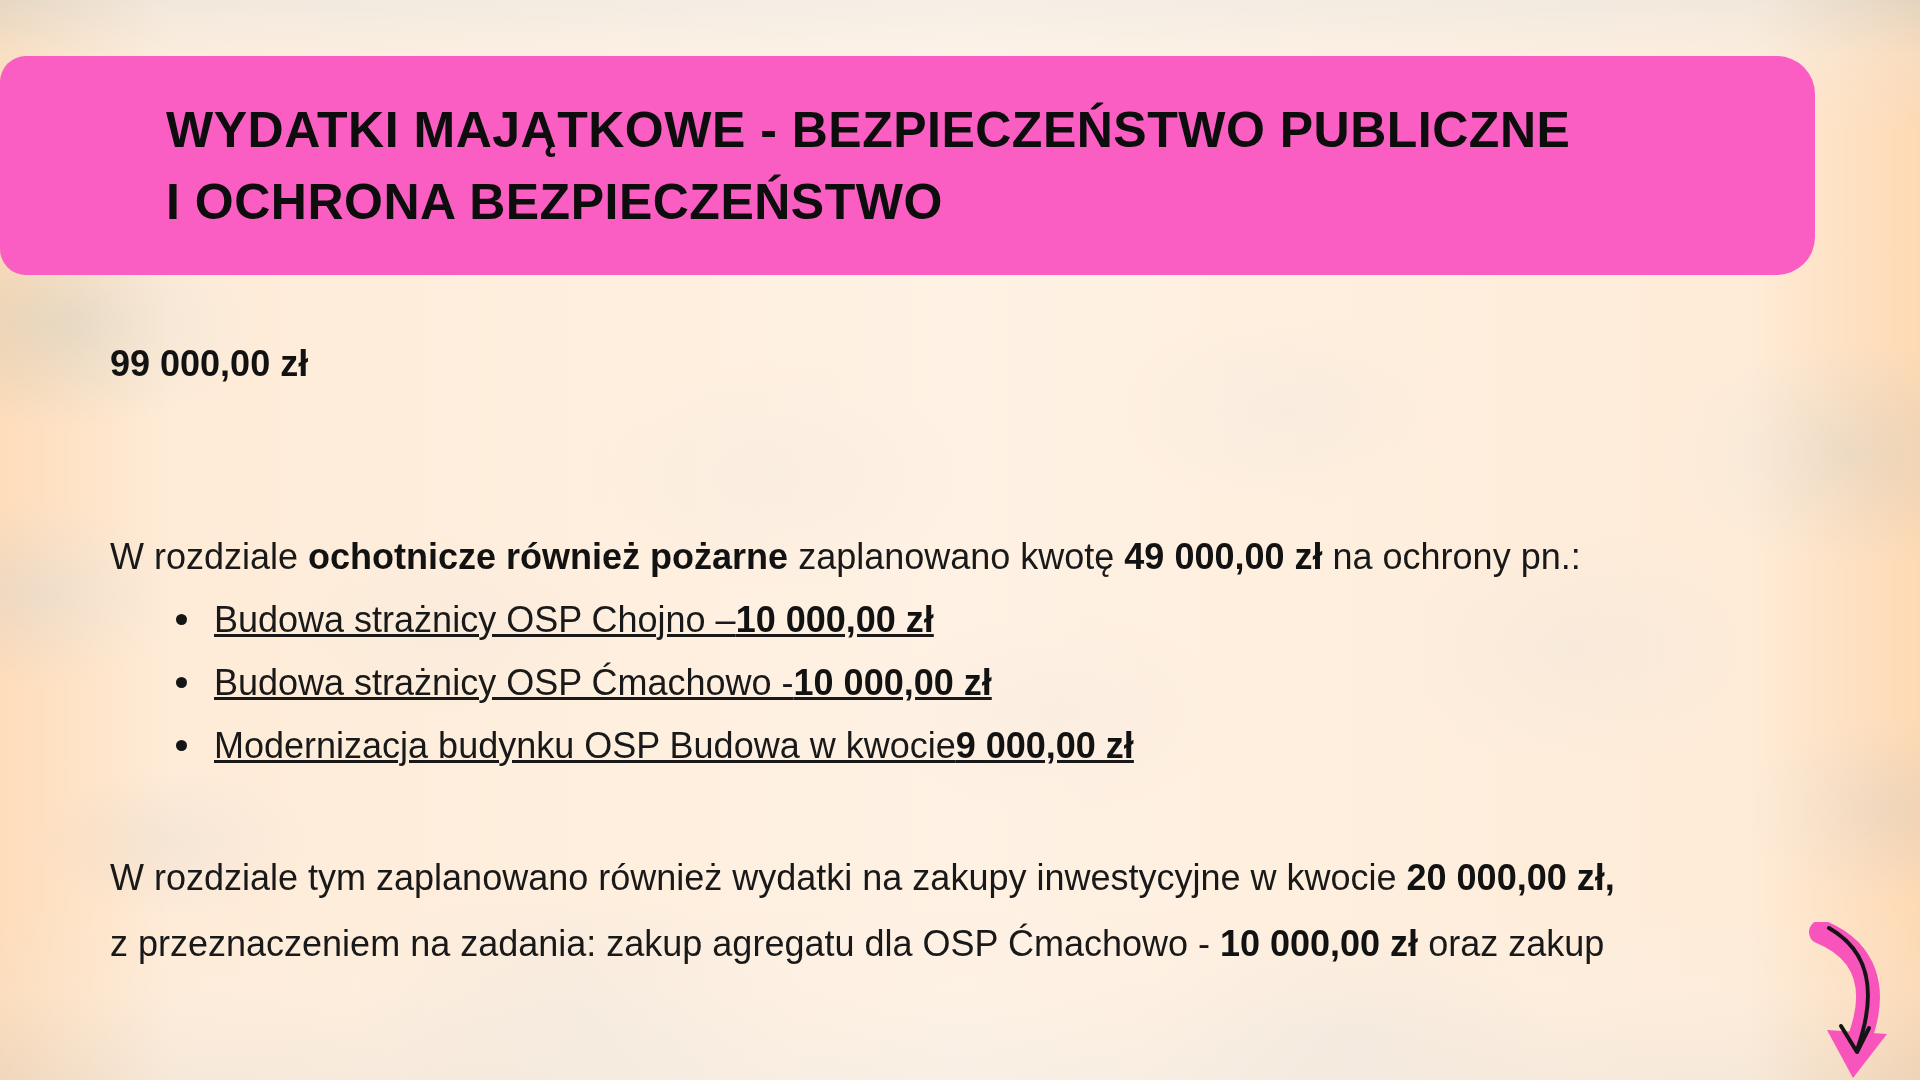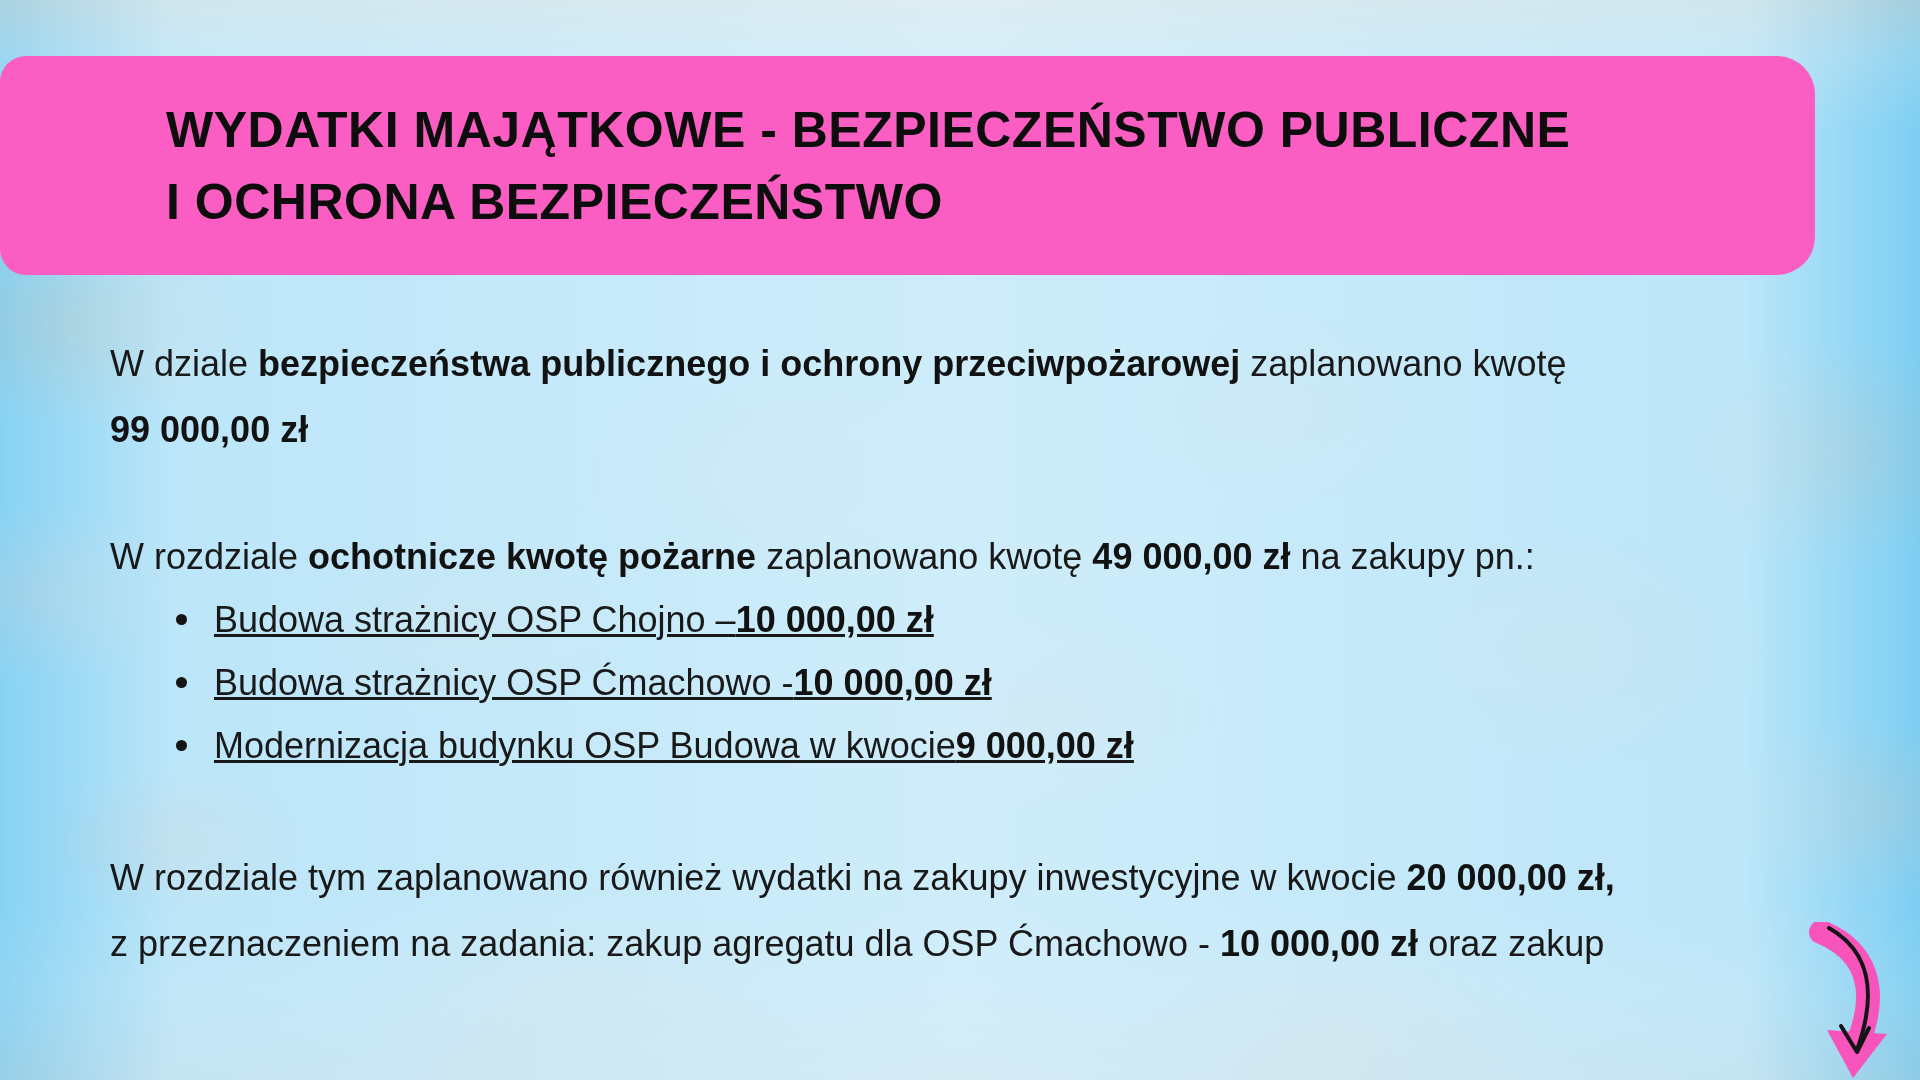--- a/index.html
+++ b/index.html
@@ -4,21 +4,21 @@
 <title>Slide</title>
 <style>
   html,body{margin:0;padding:0;}
   body{
     width:1920px;height:1080px;
     font-family:"Liberation Sans","DejaVu Sans",sans-serif;
     overflow:hidden;
   }
   .slide{
     position:relative;width:1920px;height:1080px;
-    background:#0ea5e9;overflow:hidden;
+    background:#fdba74;overflow:hidden;
   }
   
   .bg-photo{
     position:absolute;inset:0;
     background-image:
       linear-gradient(180deg, rgba(158,164,152,0.50) 0%, rgba(205,205,200,0.22) 5%, rgba(225,225,220,0) 12%),
       linear-gradient(0deg, rgba(140,140,132,0.25) 0%, rgba(205,205,200,0.10) 8%, rgba(225,225,220,0) 16%),
       radial-gradient(260px 150px at 4% 30%, rgba(105,122,100,0.38), transparent 70%),
       radial-gradient(210px 130px at 2% 55%, rgba(145,156,168,0.32), transparent 70%),
       radial-gradient(190px 110px at 9% 78%, rgba(122,98,88,0.24), transparent 70%),
@@ -79,26 +79,25 @@
 
   <div class="bg-photo"></div>
   <div class="bg-wash"></div>
 
   <div class="banner">
     <div class="t">WYDATKI MAJĄTKOWE - BEZPIECZEŃSTWO PUBLICZNE</div>
     <div class="t">I OCHRONA BEZPIECZEŃSTWO</div>
   </div>
 
   <div class="txt p1">
-    <div class="line"><span>W dziale </span><span class="b">bezpieczeństwa publicznego i ochrony przeciwpożarowej</span><span> zaplanowano kwotę</span></div>
     <div class="line"><span class="b">99 000,00 zł</span></div>
   </div>
 
   <div class="txt p2-head">
-    <div class="line"><span>W rozdziale </span><span class="b">ochotnicze kwotę pożarne</span><span> zaplanowano kwotę </span><span class="b">49 000,00 zł</span><span> na zakupy pn.:</span></div>
+    <div class="line"><span>W rozdziale </span><span class="b">ochotnicze również pożarne</span><span> zaplanowano kwotę </span><span class="b">49 000,00 zł</span><span> na ochrony pn.:</span></div>
   </div>
 
   <div class="txt bullet-list">
     <div class="bullet-row">
       <span class="dot"></span>
       <span>Budowa strażnicy OSP Chojno – </span>
         <span class="b">10 000,00 zł</span>
     </div>
     <div class="bullet-row">
       <span class="dot"></span>

